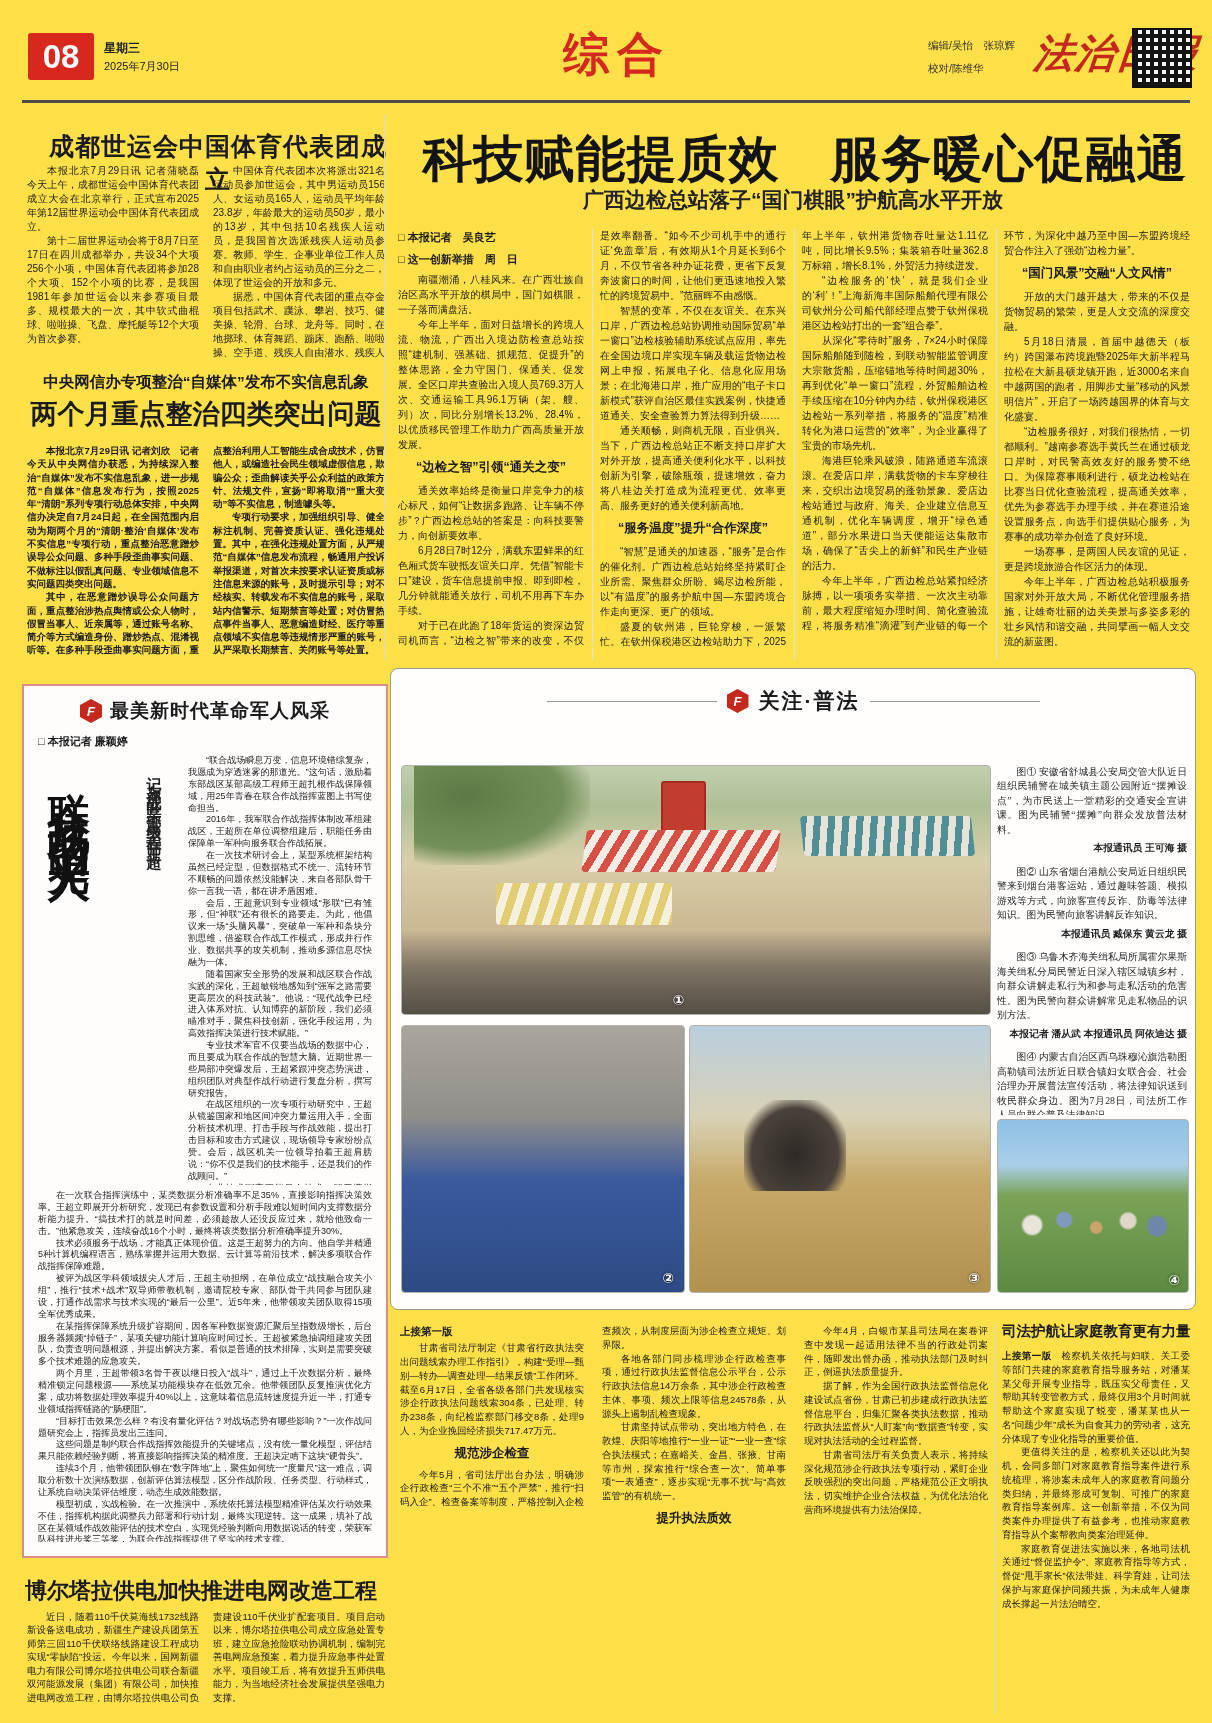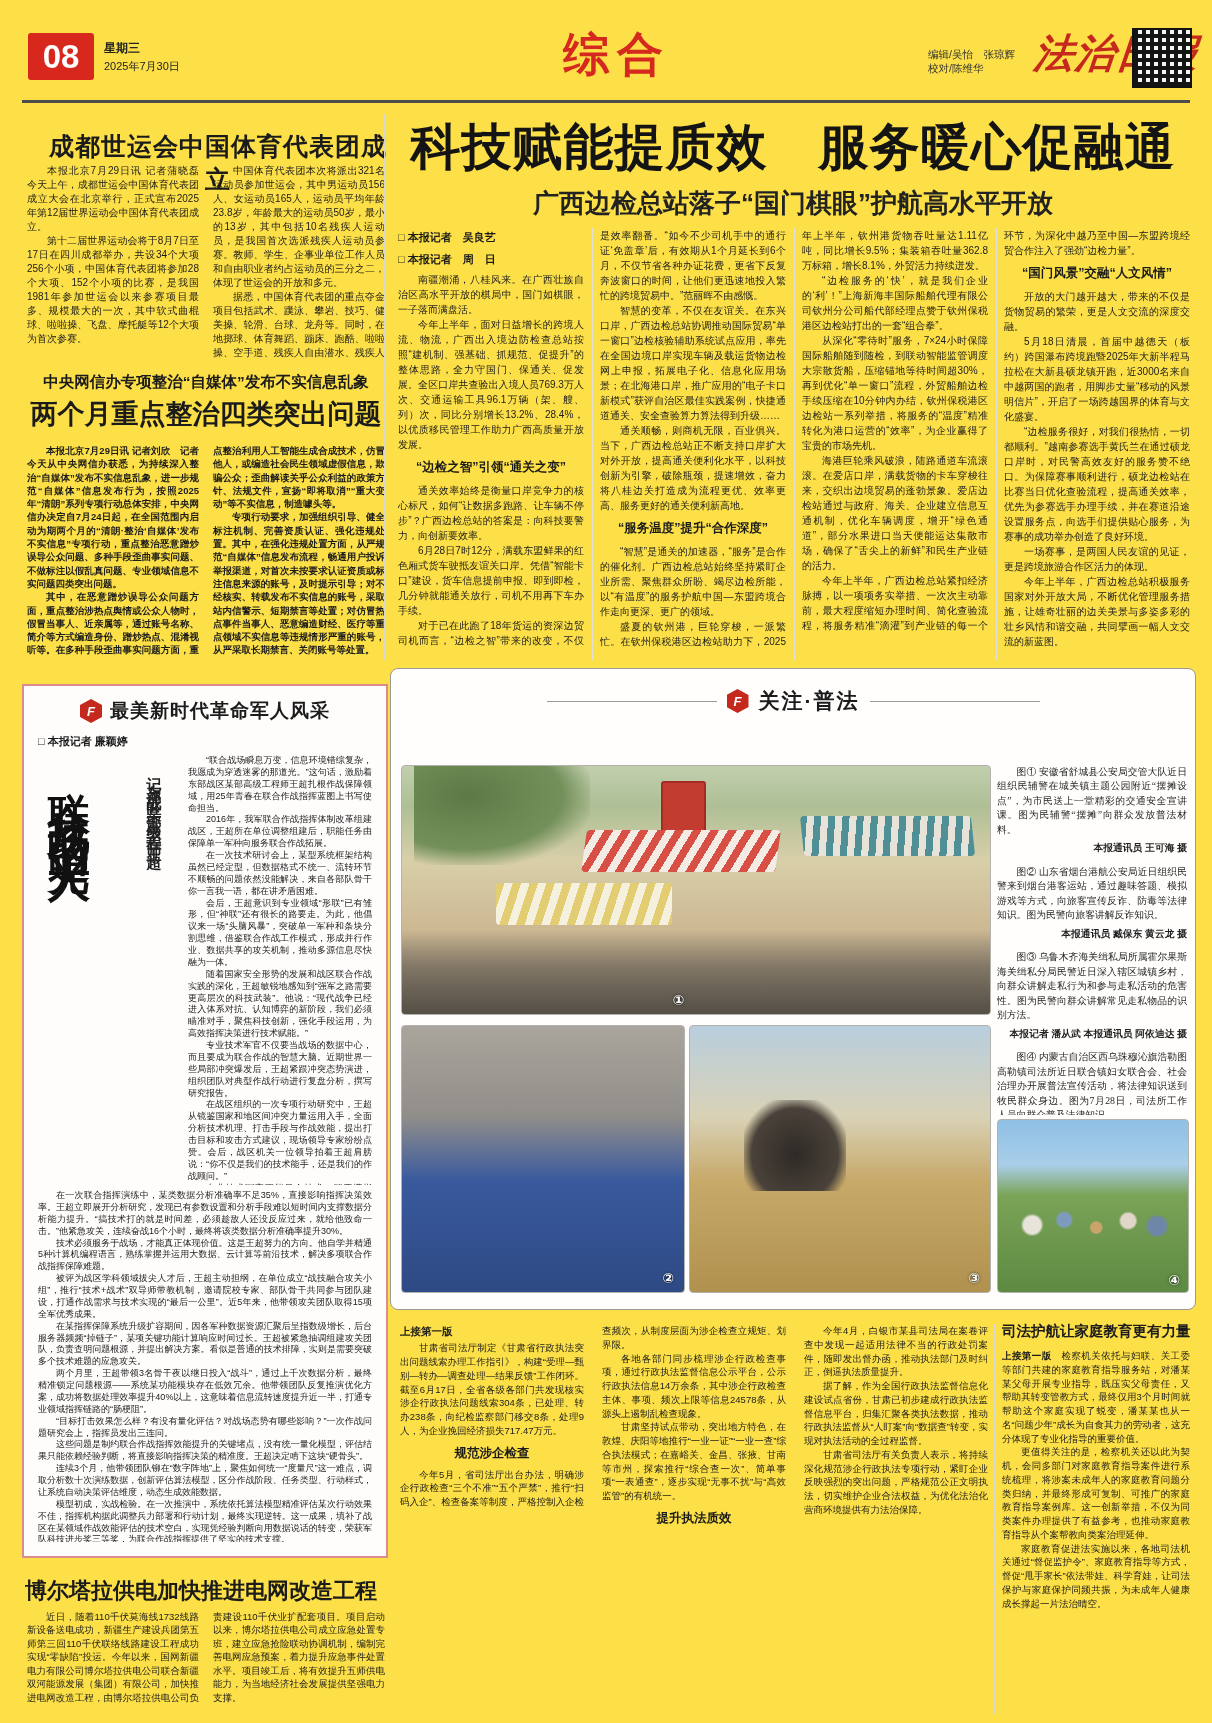--- a/index.html
+++ b/index.html
@@ -6,21 +6,21 @@
   #page{position:relative;width:1212px;height:1723px;margin:0 auto;background:#fde047;
         font-family:"Liberation Sans","DejaVu Sans",sans-serif;color:#1b1b1b;overflow:hidden;}
   .abs{position:absolute;}
   
   .pagenum{left:28px;top:33px;width:66px;height:47px;background:#d8281e;color:#fff;
            font-size:33px;font-weight:900;display:flex;align-items:center;justify-content:center;border-radius:3px;}
   .weekday{left:104px;top:40px;font-size:12px;font-weight:bold;color:#222;}
   .dateline{left:104px;top:59px;font-size:11px;color:#222;}
   .section{left:0;right:0;top:24px;text-align:center;font-size:46px;font-weight:900;
            color:#d5281e;letter-spacing:8px;padding-left:22px;}
-  .editors1{left:928px;top:48px;font-size:10.5px;color:#333;}
+  .editors1{left:928px;top:39px;font-size:10.5px;color:#333;}
   .editors2{left:928px;top:62px;font-size:10.5px;color:#333;}
   .masthead{left:1034px;top:26px;font-size:40px;font-weight:900;color:#c5281c;
             font-family:"Liberation Serif","DejaVu Serif",serif;font-style:italic;letter-spacing:1px;transform:skewX(-5deg);}
   .qr{left:1132px;top:28px;width:56px;height:56px;border:2px solid #111;
       background-image:repeating-linear-gradient(0deg,#141414 0 4px,transparent 4px 8px),
                        repeating-linear-gradient(90deg,#141414 0 4px,#f4f4f4 4px 8px);}
   .header-rule{left:22px;top:100px;width:1168px;height:3px;background:#4d4d4d;}
   
   .para{margin:0;text-indent:2em;text-align:justify;}
   .colsub{margin:6px 0;text-align:center;font-size:12.5px;font-weight:900;text-indent:0;break-inside:avoid;}
@@ -46,21 +46,21 @@
   .rb-vtitle{position:absolute;left:10px;top:4px;writing-mode:vertical-rl;font-size:42px;font-weight:900;
              letter-spacing:10px;line-height:1;color:#111;}
   .rb-vsub{position:absolute;left:106px;top:10px;writing-mode:vertical-rl;font-size:15px;font-weight:bold;letter-spacing:6px;color:#222;}
   .rb-narrow{position:absolute;left:150px;top:0;width:184px;height:430px;overflow:hidden;font-size:9px;line-height:1.32;}
   .rb-wide{height:352px;overflow:hidden;font-size:9px;line-height:1.32;margin-top:5px;}
   
   .power-title{left:25px;top:1576px;width:362px;text-align:left;font-size:22px;font-weight:900;}
   .power-body{left:27px;top:1610px;width:358px;height:104px;columns:2;column-gap:14px;font-size:9.5px;line-height:1.42;}
   
   .main-hl{left:390px;top:114px;width:806px;text-align:center;font-size:50px;font-weight:900;letter-spacing:1px;color:#141414;}
-  .main-sub{left:390px;top:186px;width:806px;text-align:center;font-size:26px;font-weight:bold;color:#222;}
+  .main-sub{left:390px;top:186px;width:806px;text-align:center;font-size:21px;font-weight:bold;color:#222;}
   .main-body{left:398px;top:228px;width:792px;height:432px;columns:4;column-gap:16px;
              column-rule:1px solid #e2e0db;font-size:10px;line-height:1.5;}
   .vsep{width:1px;background:#d8d6d0;}
   
   .pufabox{left:390px;top:668px;width:806px;height:642px;border:1.5px solid #9a9a96;border-radius:8px;background:#fffefd;box-sizing:border-box;}
   .pf-header{position:absolute;left:0;right:0;top:18px;display:flex;align-items:center;justify-content:center;gap:10px;}
   .pf-line{width:170px;height:1px;background:#9a9a96;}
   .pf-title{font-size:21px;font-weight:900;letter-spacing:2px;}
   .photo{position:absolute;border:1px solid #b3b2ac;border-radius:4px;overflow:hidden;}
   .badge{position:absolute;color:#fff;font-size:14px;font-weight:bold;text-shadow:0 0 3px #000;}
@@ -164,26 +164,26 @@
   </div>
 
   <h3 class="abs power-title" style="margin:0">博尔塔拉供电加快推进电网改造工程</h3>
   <div class="abs power-body flow">
     <div>
         <p class="para">近日，随着110千伏莫海线1732线路新设备送电成功，新疆生产建设兵团第五师第三回110千伏联络线路建设工程成功实现“零缺陷”投运。今年以来，国网新疆电力有限公司博尔塔拉供电公司联合新疆双河能源发展（集团）有限公司，加快推进电网改造工程，由博尔塔拉供电公司负责建设110千伏业扩配套项目。项目启动以来，博尔塔拉供电公司成立应急处置专班，建立应急抢险联动协调机制，编制完善电网应急预案，着力提升应急事件处置水平。项目竣工后，将有效提升五师供电能力，为当地经济社会发展提供坚强电力支撑。</p>
       </div>
 
   </div>
 
-  <h1 class="abs main-hl" style="margin:0">科技赋能提质效　服务暖心促融通</h1>
+  <h1 class="abs main-hl" style="margin:12px">科技赋能提质效　服务暖心促融通</h1>
   <div class="abs main-sub">广西边检总站落子“国门棋眼”护航高水平开放</div>
   <div class="abs vsep" style="left:384px;top:114px;height:546px;"></div>
   <div class="abs main-body flow">
       <div class="byline-line">□ 本报记者　吴良艺</div>
-      <div class="byline-line">□ 本报记者　周　日</div>
+      <div class="byline-line">□ 这一创新举措　周　日</div>
       <p class="para">南疆潮涌，八桂风来。在广西壮族自治区高水平开放的棋局中，国门如棋眼，一子落而满盘活。</p>
       <p class="para">今年上半年，面对日益增长的跨境人流、物流，广西出入境边防检查总站按照“建机制、强基础、抓规范、促提升”的整体思路，全力守国门、保通关、促发展。全区口岸共查验出入境人员769.3万人次、交通运输工具96.1万辆（架、艘、列）次，同比分别增长13.2%、28.4%，以优质移民管理工作助力广西高质量开放发展。</p>
       <h4 class="colsub">“边检之智”引领“通关之变”</h4>
       <p class="para">通关效率始终是衡量口岸竞争力的核心标尺，如何“让数据多跑路、让车辆不停步”？广西边检总站的答案是：向科技要警力，向创新要效率。</p>
       <p class="para">6月28日7时12分，满载东盟鲜果的红色厢式货车驶抵友谊关口岸。凭借“智能卡口”建设，货车信息提前申报、即到即检，几分钟就能通关放行，司机不用再下车办手续。</p>
       <p class="para">对于已在此跑了18年货运的资深边贸司机而言，“边检之智”带来的改变，不仅是效率翻番。“如今不少司机手中的通行证‘免盖章’后，有效期从1个月延长到6个月，不仅节省各种办证花费，更省下反复奔波窗口的时间，让他们更迅速地投入繁忙的跨境贸易中。”范丽晖不由感慨。</p>
       <p class="para">智慧的变革，不仅在友谊关。在东兴口岸，广西边检总站协调推动国际贸易“单一窗口”边检核验辅助系统试点应用，率先在全国边境口岸实现车辆及载运货物边检网上申报，拓展电子化、信息化应用场景；在北海港口岸，推广应用的“电子卡口新模式”获评自治区最佳实践案例，快捷通道通关、安全查验算力算法得到升级……</p>
       <p class="para">通关顺畅，则商机无限，百业俱兴。当下，广西边检总站正不断支持口岸扩大对外开放，提高通关便利化水平，以科技创新为引擎，破除瓶颈，提速增效，奋力将八桂边关打造成为流程更优、效率更高、服务更好的通关便利新高地。</p>
       <h4 class="colsub">“服务温度”提升“合作深度”</h4>
       <p class="para">“智慧”是通关的加速器，“服务”是合作的催化剂。广西边检总站始终坚持紧盯企业所需、聚焦群众所盼、竭尽边检所能，以“有温度”的服务护航中国—东盟跨境合作走向更深、更广的领域。</p>

